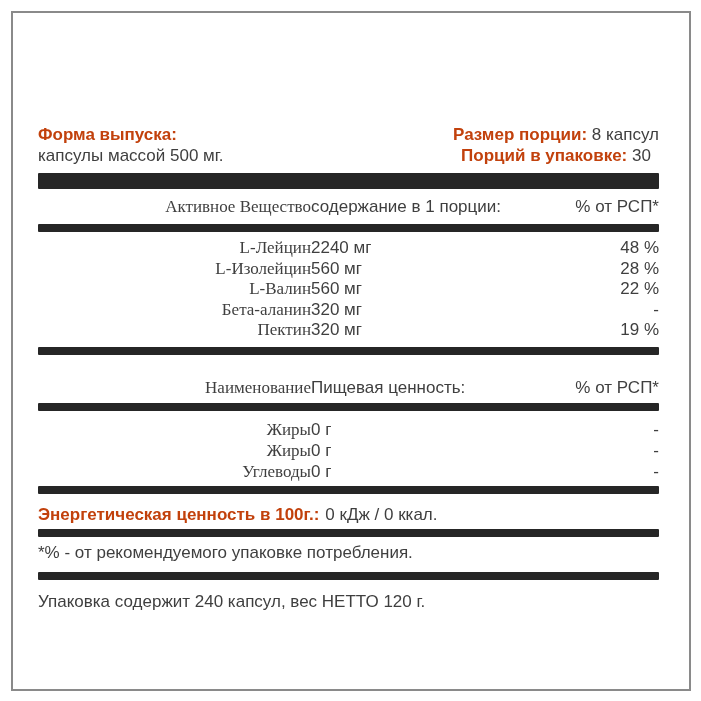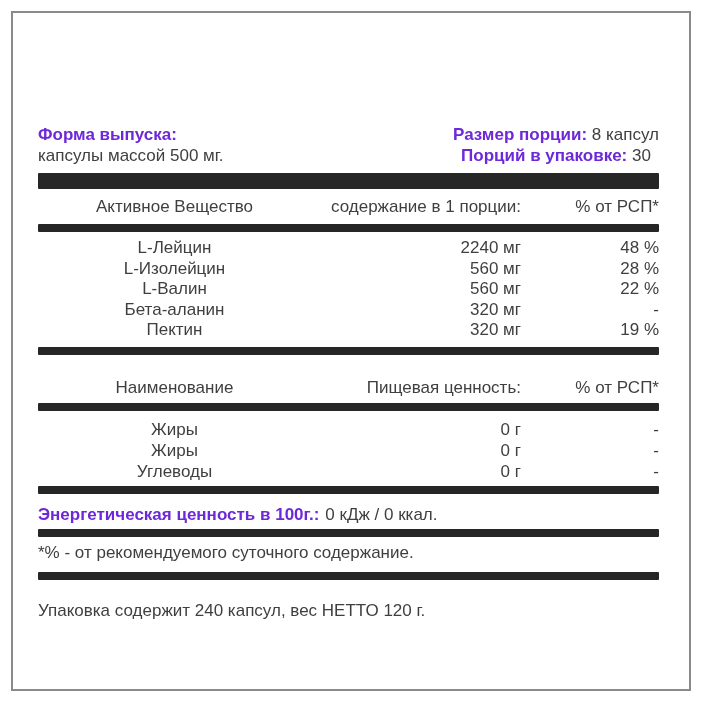--- a/index.html
+++ b/index.html
@@ -26,55 +26,55 @@
     line-height: 21px;
   }
   .top-block {
     margin-top: 124px;
     display: flex;
     justify-content: space-between;
     align-items: flex-start;
   }
   .top-left { text-align: left; }
   .top-right { text-align: center; }
-  b, .bold { font-weight: 700; color: #6d28d9; }
+  b, .bold { font-weight: 700; color: #c2410c; }
   .bar {
     background: #262626;
     height: 8px;
     border-radius: 1px;
   }
   .bar-thick { height: 16px; margin-top: 7px; }
   .thead {
     display: flex;
     align-items: flex-end;
     margin-top: 8px;
     line-height: 20px;
   }
   .trow {
     display: flex;
     align-items: baseline;
     line-height: 20.5px;
   }
-  .c1 { flex: 1; text-align: center; white-space: nowrap; }
-  .c2 { width: 210px; text-align: right; white-space: nowrap; }
+  .c1 { flex: 1; text-align: right; white-space: nowrap; font-family: Liberation Serif, serif; }
+  .c2 { width: 210px; white-space: nowrap; }
   .c3 { width: 138px; text-align: right; white-space: nowrap; }
   .bar-after-head1 { margin-top: 7px; }
   .rows-1 { margin-top: 6px; }
   .bar-after-rows1 { margin-top: 6px; }
   .thead-2 { margin-top: 23px; }
   .bar-after-head2 { margin-top: 5px; }
   .rows-2 { margin-top: 8px; line-height: 21px; }
   .rows-2 .trow { line-height: 21px; }
   .bar-after-rows2 { margin-top: 4px; }
   .energy-line { margin-top: 11px; line-height: 20px; white-space: nowrap; }
   .energy-line .value { margin-left: 6px; }
   .bar-after-energy { margin-top: 4px; }
   .footnote-line { margin-top: 6px; line-height: 20px; white-space: nowrap; }
   .bar-after-footnote { margin-top: 9px; }
-  .package-line { margin-top: 21px; line-height: 20px; white-space: nowrap; }
+  .package-line { margin-top: 12px; line-height: 20px; white-space: nowrap; }
 </style>
 </head>
 <body>
 
 <div class="frame"></div>
 
 <div class="content">
 
   <div class="top-block">
     <div class="top-left">
@@ -154,19 +154,19 @@
   </div>
 
   <div class="bar bar-after-rows2"></div>
 
   <div class="energy-line">
     <b>Энергетическая ценность в 100г.:</b><span class="value">0 кДж / 0 ккал.</span>
   </div>
 
   <div class="bar bar-after-energy"></div>
 
-  <div class="footnote-line">*% - от рекомендуемого суточного содержание.</div>
+  <div class="footnote-line">*% - от рекомендуемого упаковке потребления.</div>
 
   <div class="bar bar-after-footnote"></div>
 
   <div class="package-line">Упаковка содержит 240 капсул, вес НЕТТО 120 г.</div>
 
 </div>
 
 </body></html>

